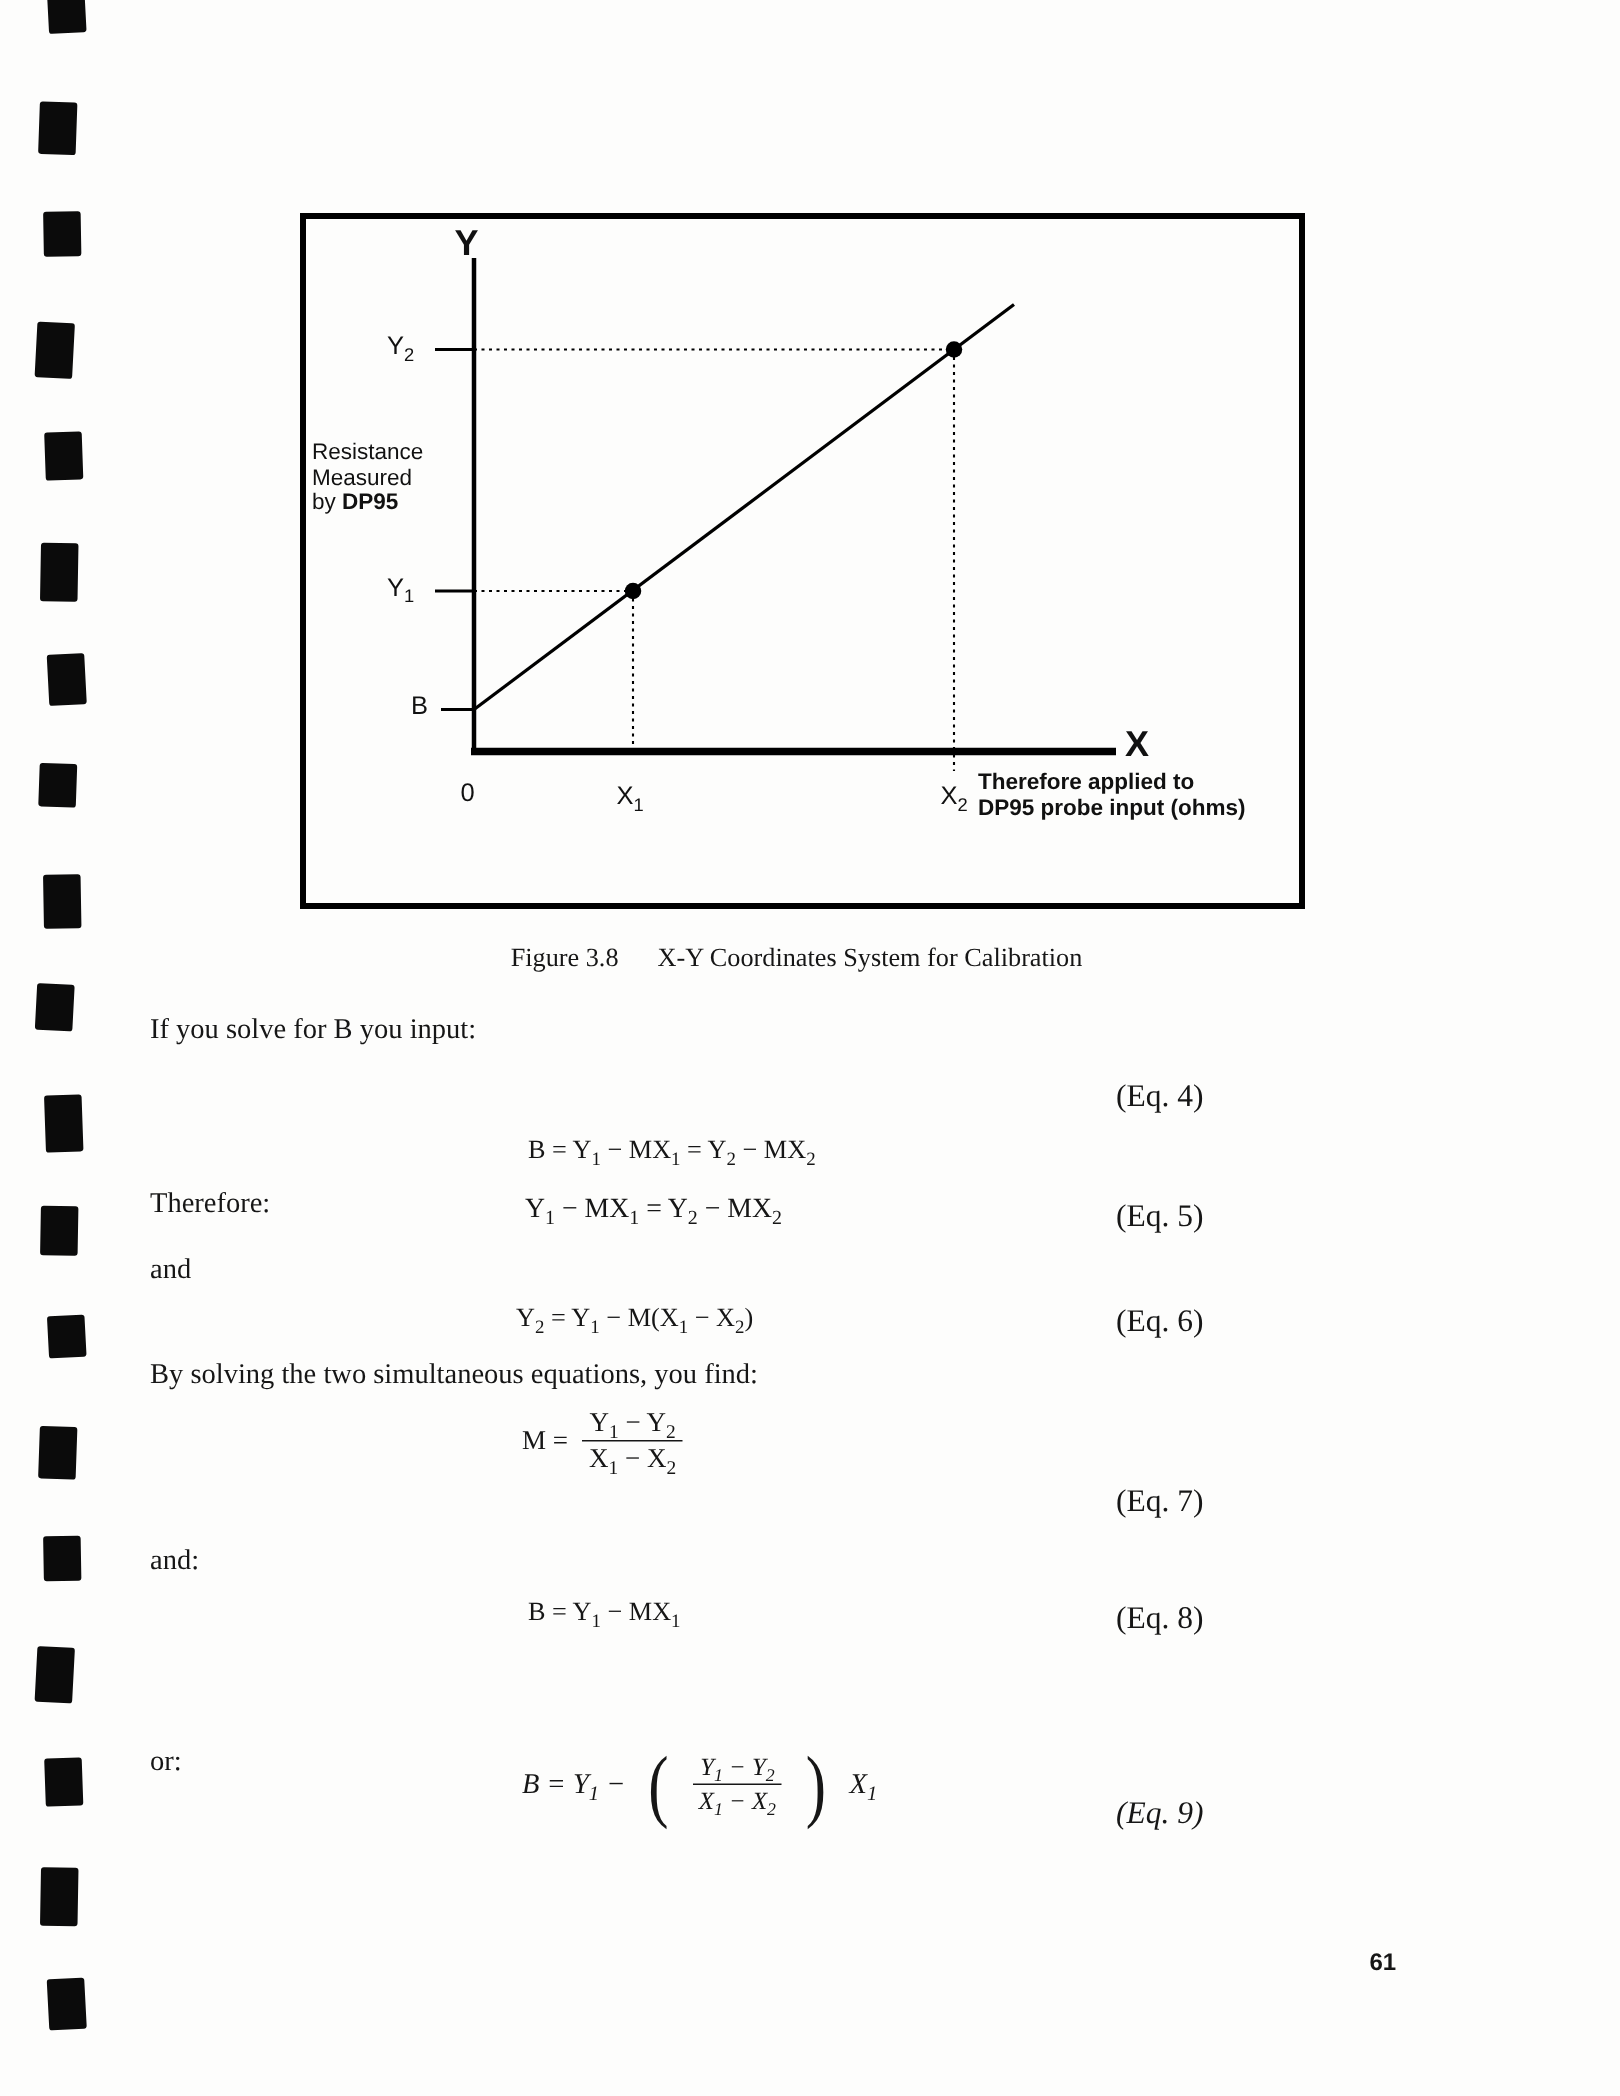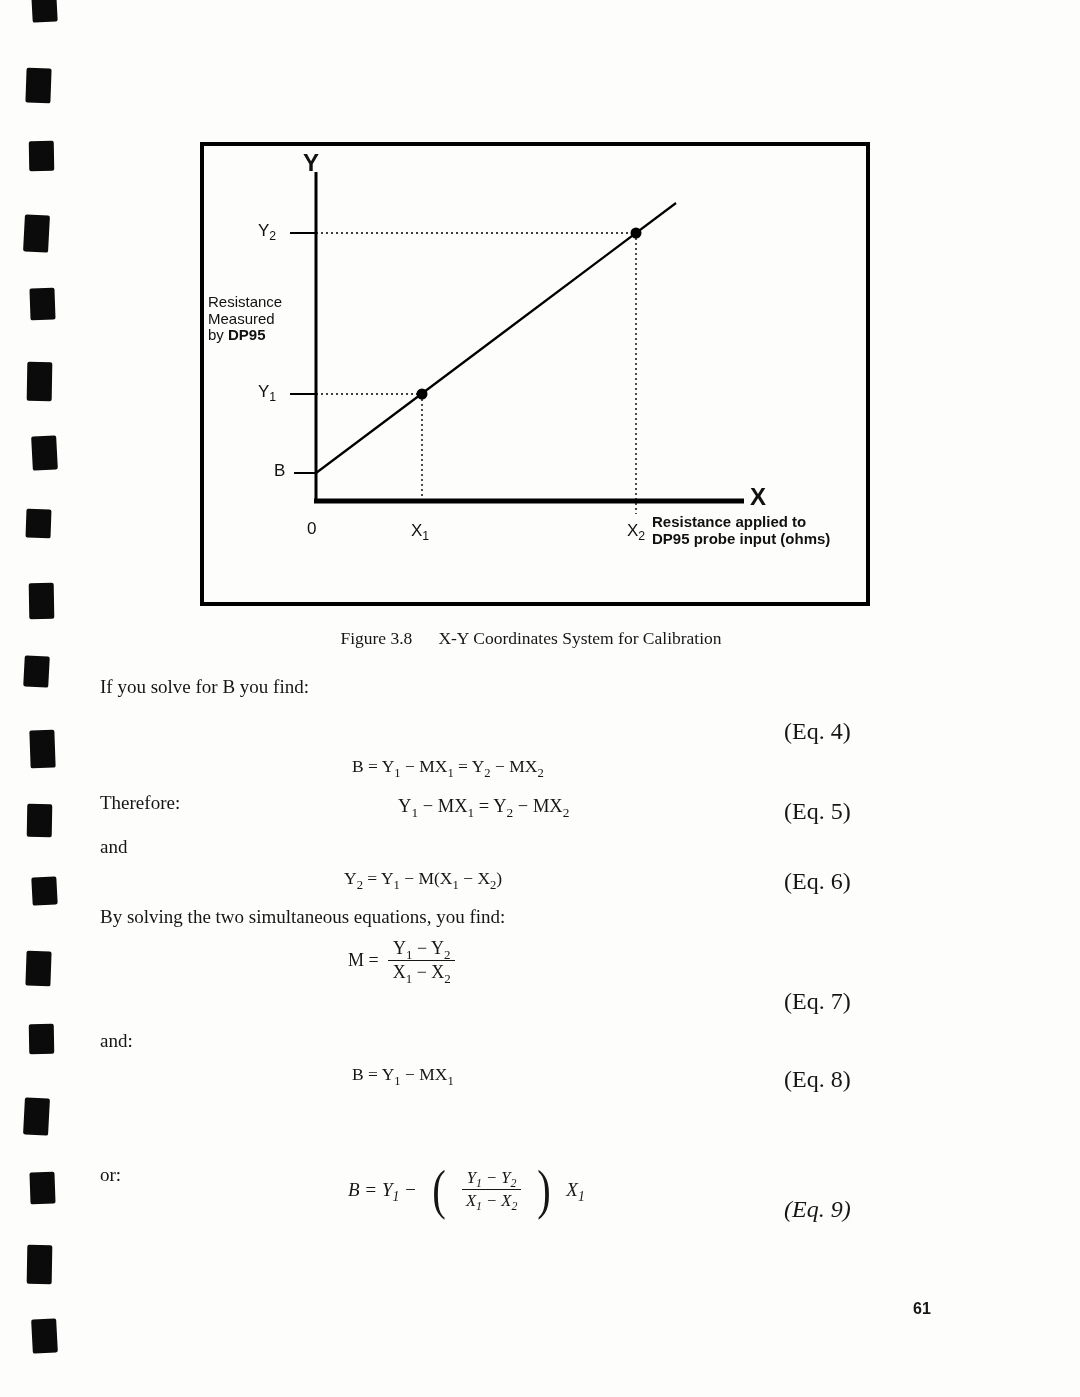--- a/index.html
+++ b/index.html
@@ -35,21 +35,21 @@
   
   .figure-caption{
     position:absolute;left:200px;top:628px;width:662px;
     text-align:center;font-size:17.5px;
   }
   .figure-caption .cap-label{margin-right:26px;}
   
   .para{position:absolute;left:100px;font-size:19px;white-space:nowrap;}
   .eq{position:absolute;font-size:17.5px;white-space:nowrap;}
   .eq sub{font-size:0.72em;line-height:0;}
-  .eq-tag{position:absolute;font-size:24px;margin-left:40px;}
+  .eq-tag{position:absolute;font-size:21px;}
   .frac{display:inline-flex;flex-direction:column;align-items:center;vertical-align:middle;}
   .frac .num{padding:0 5px 1px 5px;border-bottom:1.6px solid #161616;}
   .frac .den{padding:1px 5px 0 5px;}
   .eq7-row{display:inline-flex;align-items:center;gap:9px;font-size:18px;}
   .eq9-row{display:inline-flex;align-items:center;gap:13px;font-size:19px;font-style:italic;justify-content:flex-end;}
   .eq9-row .frac{font-size:16.5px;}
   .bigparen{font-size:54px;font-weight:400;line-height:0;transform:scaleX(.75);font-style:normal;}
   .page-number{
     position:absolute;left:913px;top:1300px;
     font-family:"Liberation Sans","DejaVu Sans",sans-serif;
@@ -115,37 +115,37 @@
     <div class="flabel tick" style="left:207px;top:376px;">X<sub>1</sub></div>
     <div class="flabel tick" style="left:423px;top:376px;">X<sub>2</sub></div>
 
     <div class="flabel axis-caption" style="left:4px;top:148px;">
       <div>Resistance</div>
       <div>Measured</div>
       <div>by <b>DP95</b></div>
     </div>
 
     <div class="flabel axis-caption bold-line" style="left:448px;top:368px;">
-      <div>Resistance applied to</div>
+      <div>Therefore applied to</div>
       <div><b>DP95</b> probe input (ohms)</div>
     </div>
   </div>
 
   <div class="figure-caption">
     <span class="cap-label">Figure 3.8</span><span>X-Y Coordinates System for Calibration</span>
   </div>
 
-  <div class="para" style="top:676px;">If you solve for B you find:</div>
+  <div class="para" style="top:676px;">If you solve for B you input:</div>
 
   <div class="eq" style="left:352px;top:716px;margin-top:40px;">B = Y<sub>1</sub> − MX<sub>1</sub> = Y<sub>2</sub> − MX<sub>2</sub></div>
   <div class="eq-tag" style="left:744px;top:718px;">(Eq. 4)</div>
 
   <div class="para" style="top:792px;">Therefore:</div>
 
-  <div class="eq" style="left:350px;top:796px;font-size:18.5px;margin-left:48px;">Y<sub>1</sub> − MX<sub>1</sub> = Y<sub>2</sub> − MX<sub>2</sub></div>
+  <div class="eq" style="left:350px;top:796px;font-size:18.5px;">Y<sub>1</sub> − MX<sub>1</sub> = Y<sub>2</sub> − MX<sub>2</sub></div>
   <div class="eq-tag" style="left:744px;top:798px;">(Eq. 5)</div>
 
   <div class="para" style="top:836px;">and</div>
 
   <div class="eq" style="left:344px;top:868px;">Y<sub>2</sub> = Y<sub>1</sub> − M(X<sub>1</sub> − X<sub>2</sub>)</div>
   <div class="eq-tag" style="left:744px;top:868px;">(Eq. 6)</div>
 
   <div class="para" style="top:906px;">By solving the two simultaneous equations, you find:</div>
 
   <div class="eq" style="left:348px;top:938px;">

